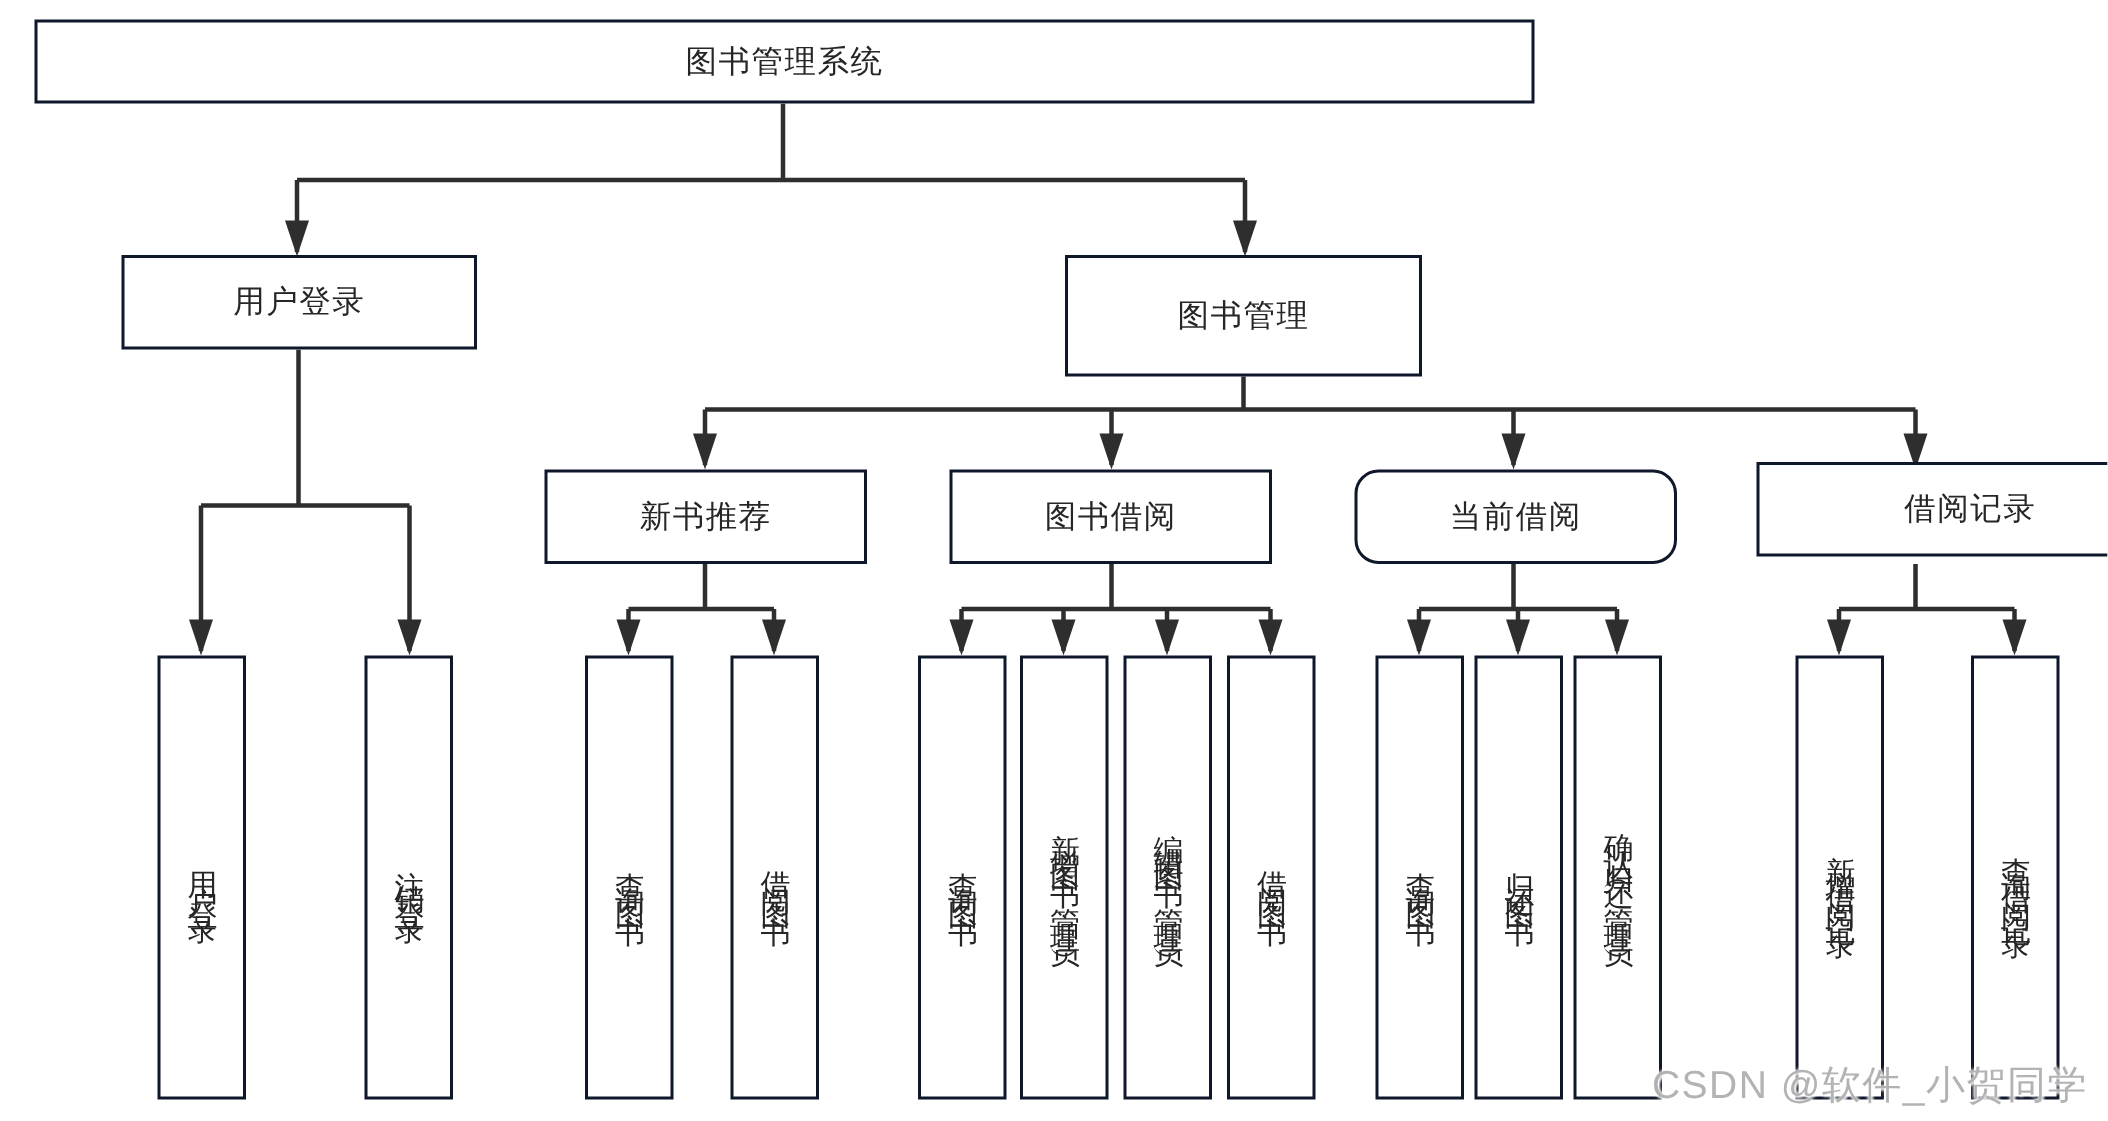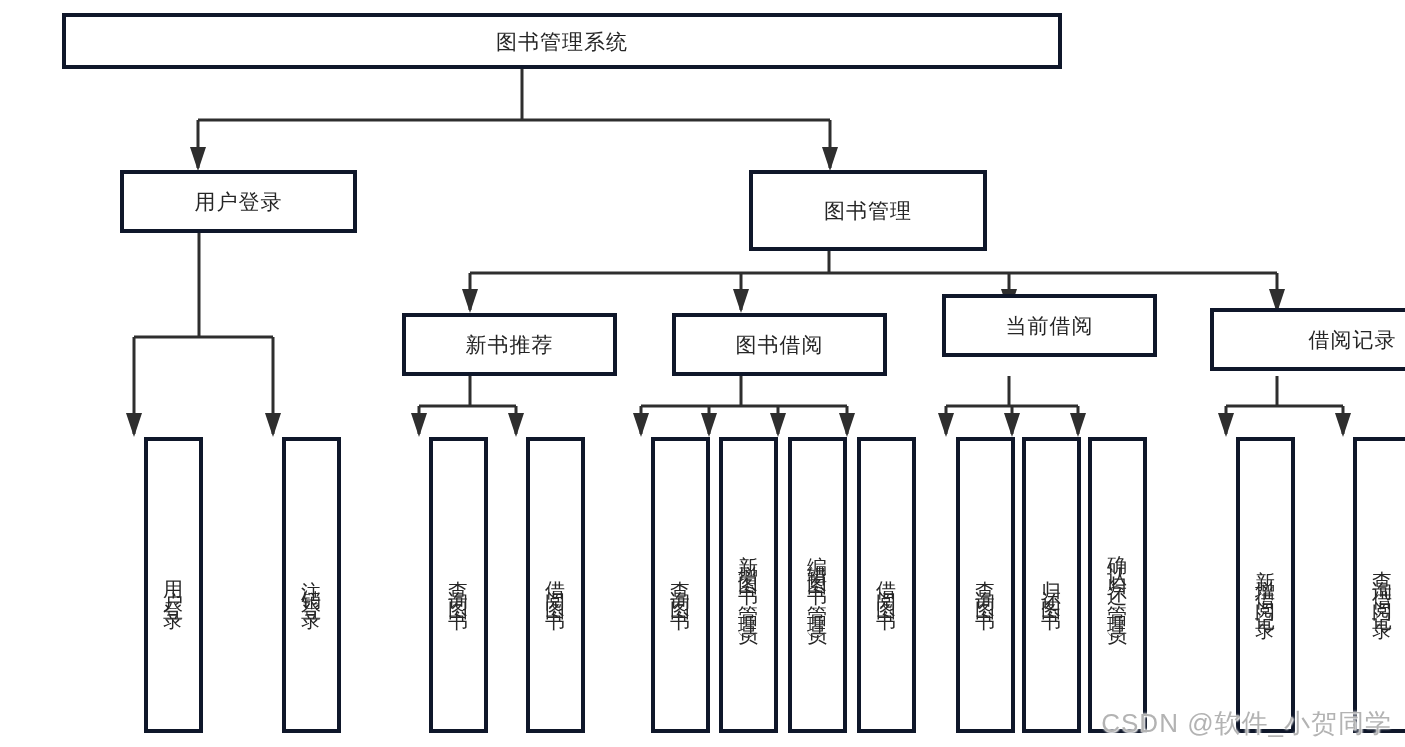--- a/index.html
+++ b/index.html
@@ -18,46 +18,45 @@
   .connectors {
     position: absolute;
     left: 0;
     top: 0;
     z-index: 0;
   }
   .node {
     position: absolute;
     box-sizing: border-box;
     background: #ffffff;
-    border: 4px solid #0f172a;
+    border: 2px solid #0f172a;
     color: #262626;
     display: flex;
     align-items: center;
     justify-content: center;
     z-index: 1;
     line-height: 1;
-    margin-left: 39px;
   }
   .node.h {
     font-size: 21px;
     letter-spacing: 1px;
   }
   .node.v {
     writing-mode: vertical-lr;
     text-orientation: mixed;
     font-size: 20px;
     letter-spacing: 10px;
   }
   
   .n-root            { left: 23px;   top: 13px;  width: 1000px; height: 56px; }
   .n-user-login      { left: 81px;   top: 170px; width: 237px;  height: 63px; }
   .n-book-mgmt       { left: 710px;  top: 170px; width: 238px;  height: 81px; }
   .n-new-book        { left: 363px;  top: 313px; width: 215px;  height: 63px; }
   .n-book-borrow     { left: 633px;  top: 313px; width: 215px;  height: 63px; }
-  .n-current-borrow  { left: 903px;  top: 294px; width: 215px;  height: 63px; }
+  .n-current-borrow  { left: 903px;  top: 313px; width: 215px;  height: 63px; border-radius: 16px; }
   .n-borrow-record   { left: 1171px; top: 308px; width: 257px;  height: 63px; padding-left: 28px; }
   
   .leaf { top: 437px; width: 59px; height: 296px; }
   .f1  { left: 105px; }
   .f2  { left: 243px; }
   .f3  { left: 390px; }
   .f4  { left: 487px; }
   .f5  { left: 612px; }
   .f6  { left: 680px; }
   .f7  { left: 749px; }

